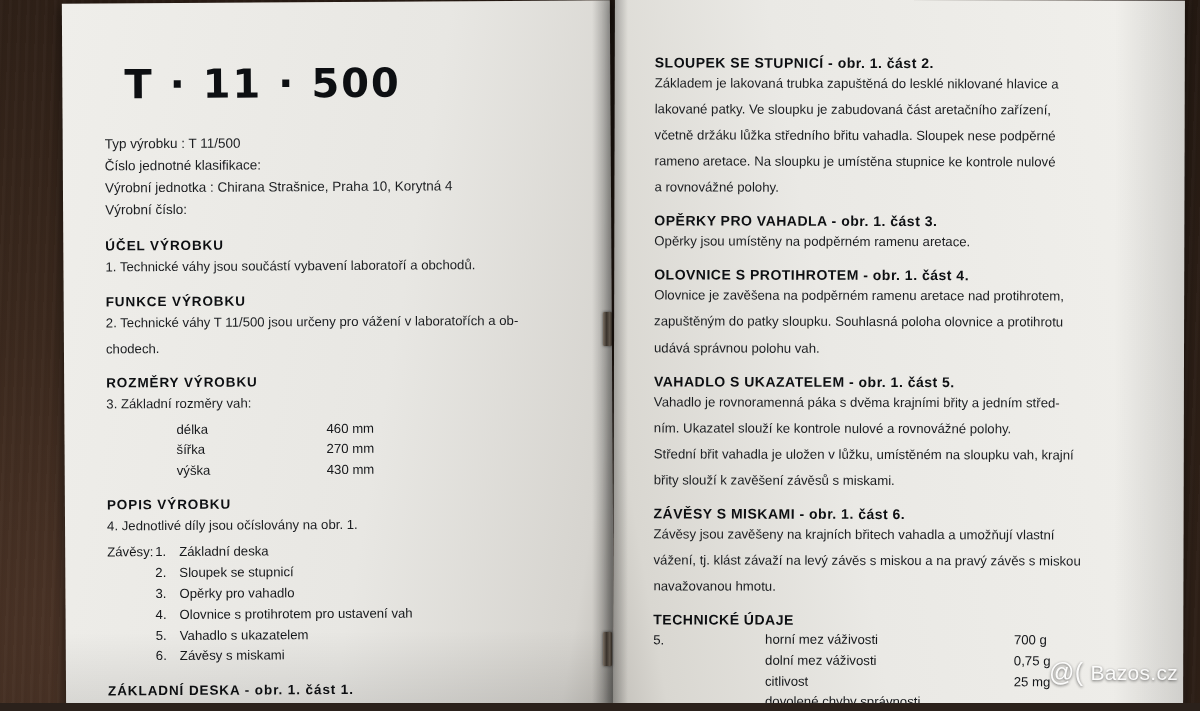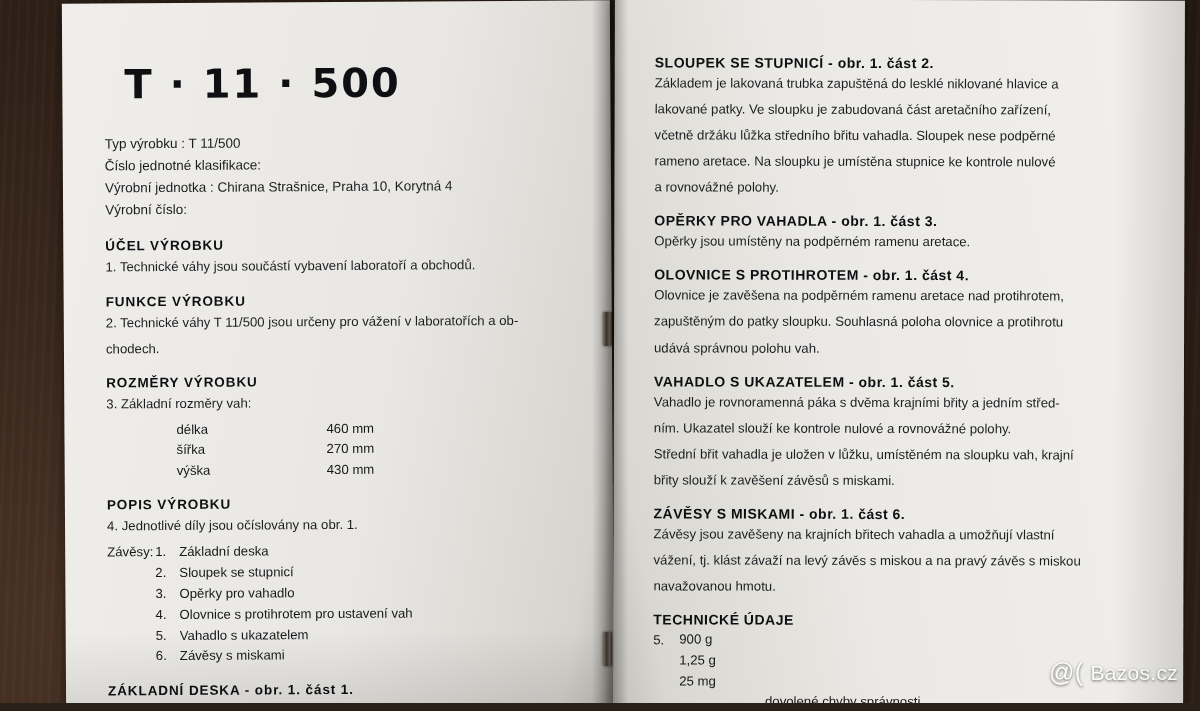--- a/index.html
+++ b/index.html
@@ -308,28 +308,31 @@
       <div class="para">navažovanou hmotu.</div>
 
       <div class="sec-head-r">TECHNICKÉ ÚDAJE</div>
       <div class="tech-table">
         <div class="tech-row">
           <span class="tech-lead">5.</span>
           <span class="tech-name" style="width:auto; flex:0 0 auto; min-width:0;"></span>
         </div>
         <div class="tech-row" style="margin-top:-22px;">
           <span class="tech-lead"></span>
-          <span class="tech-val">900 g</span>
+          <span class="tech-name" style="padding-left:86px;">horní mez váživosti</span>
+          <span class="tech-val">700 g</span>
         </div>
         <div class="tech-row">
           <span class="tech-lead"></span>
-          <span class="tech-val">1,25 g</span>
+          <span class="tech-name" style="padding-left:86px;">dolní mez váživosti</span>
+          <span class="tech-val">0,75 g</span>
         </div>
         <div class="tech-row">
           <span class="tech-lead"></span>
+          <span class="tech-name" style="padding-left:86px;">citlivost</span>
           <span class="tech-val">25 mg</span>
         </div>
         <div class="tech-row">
           <span class="tech-lead"></span>
           <span class="tech-name" style="padding-left:86px;">dovolené chyby správnosti</span>
           <span class="tech-val"></span>
         </div>
 
       </div>
 

